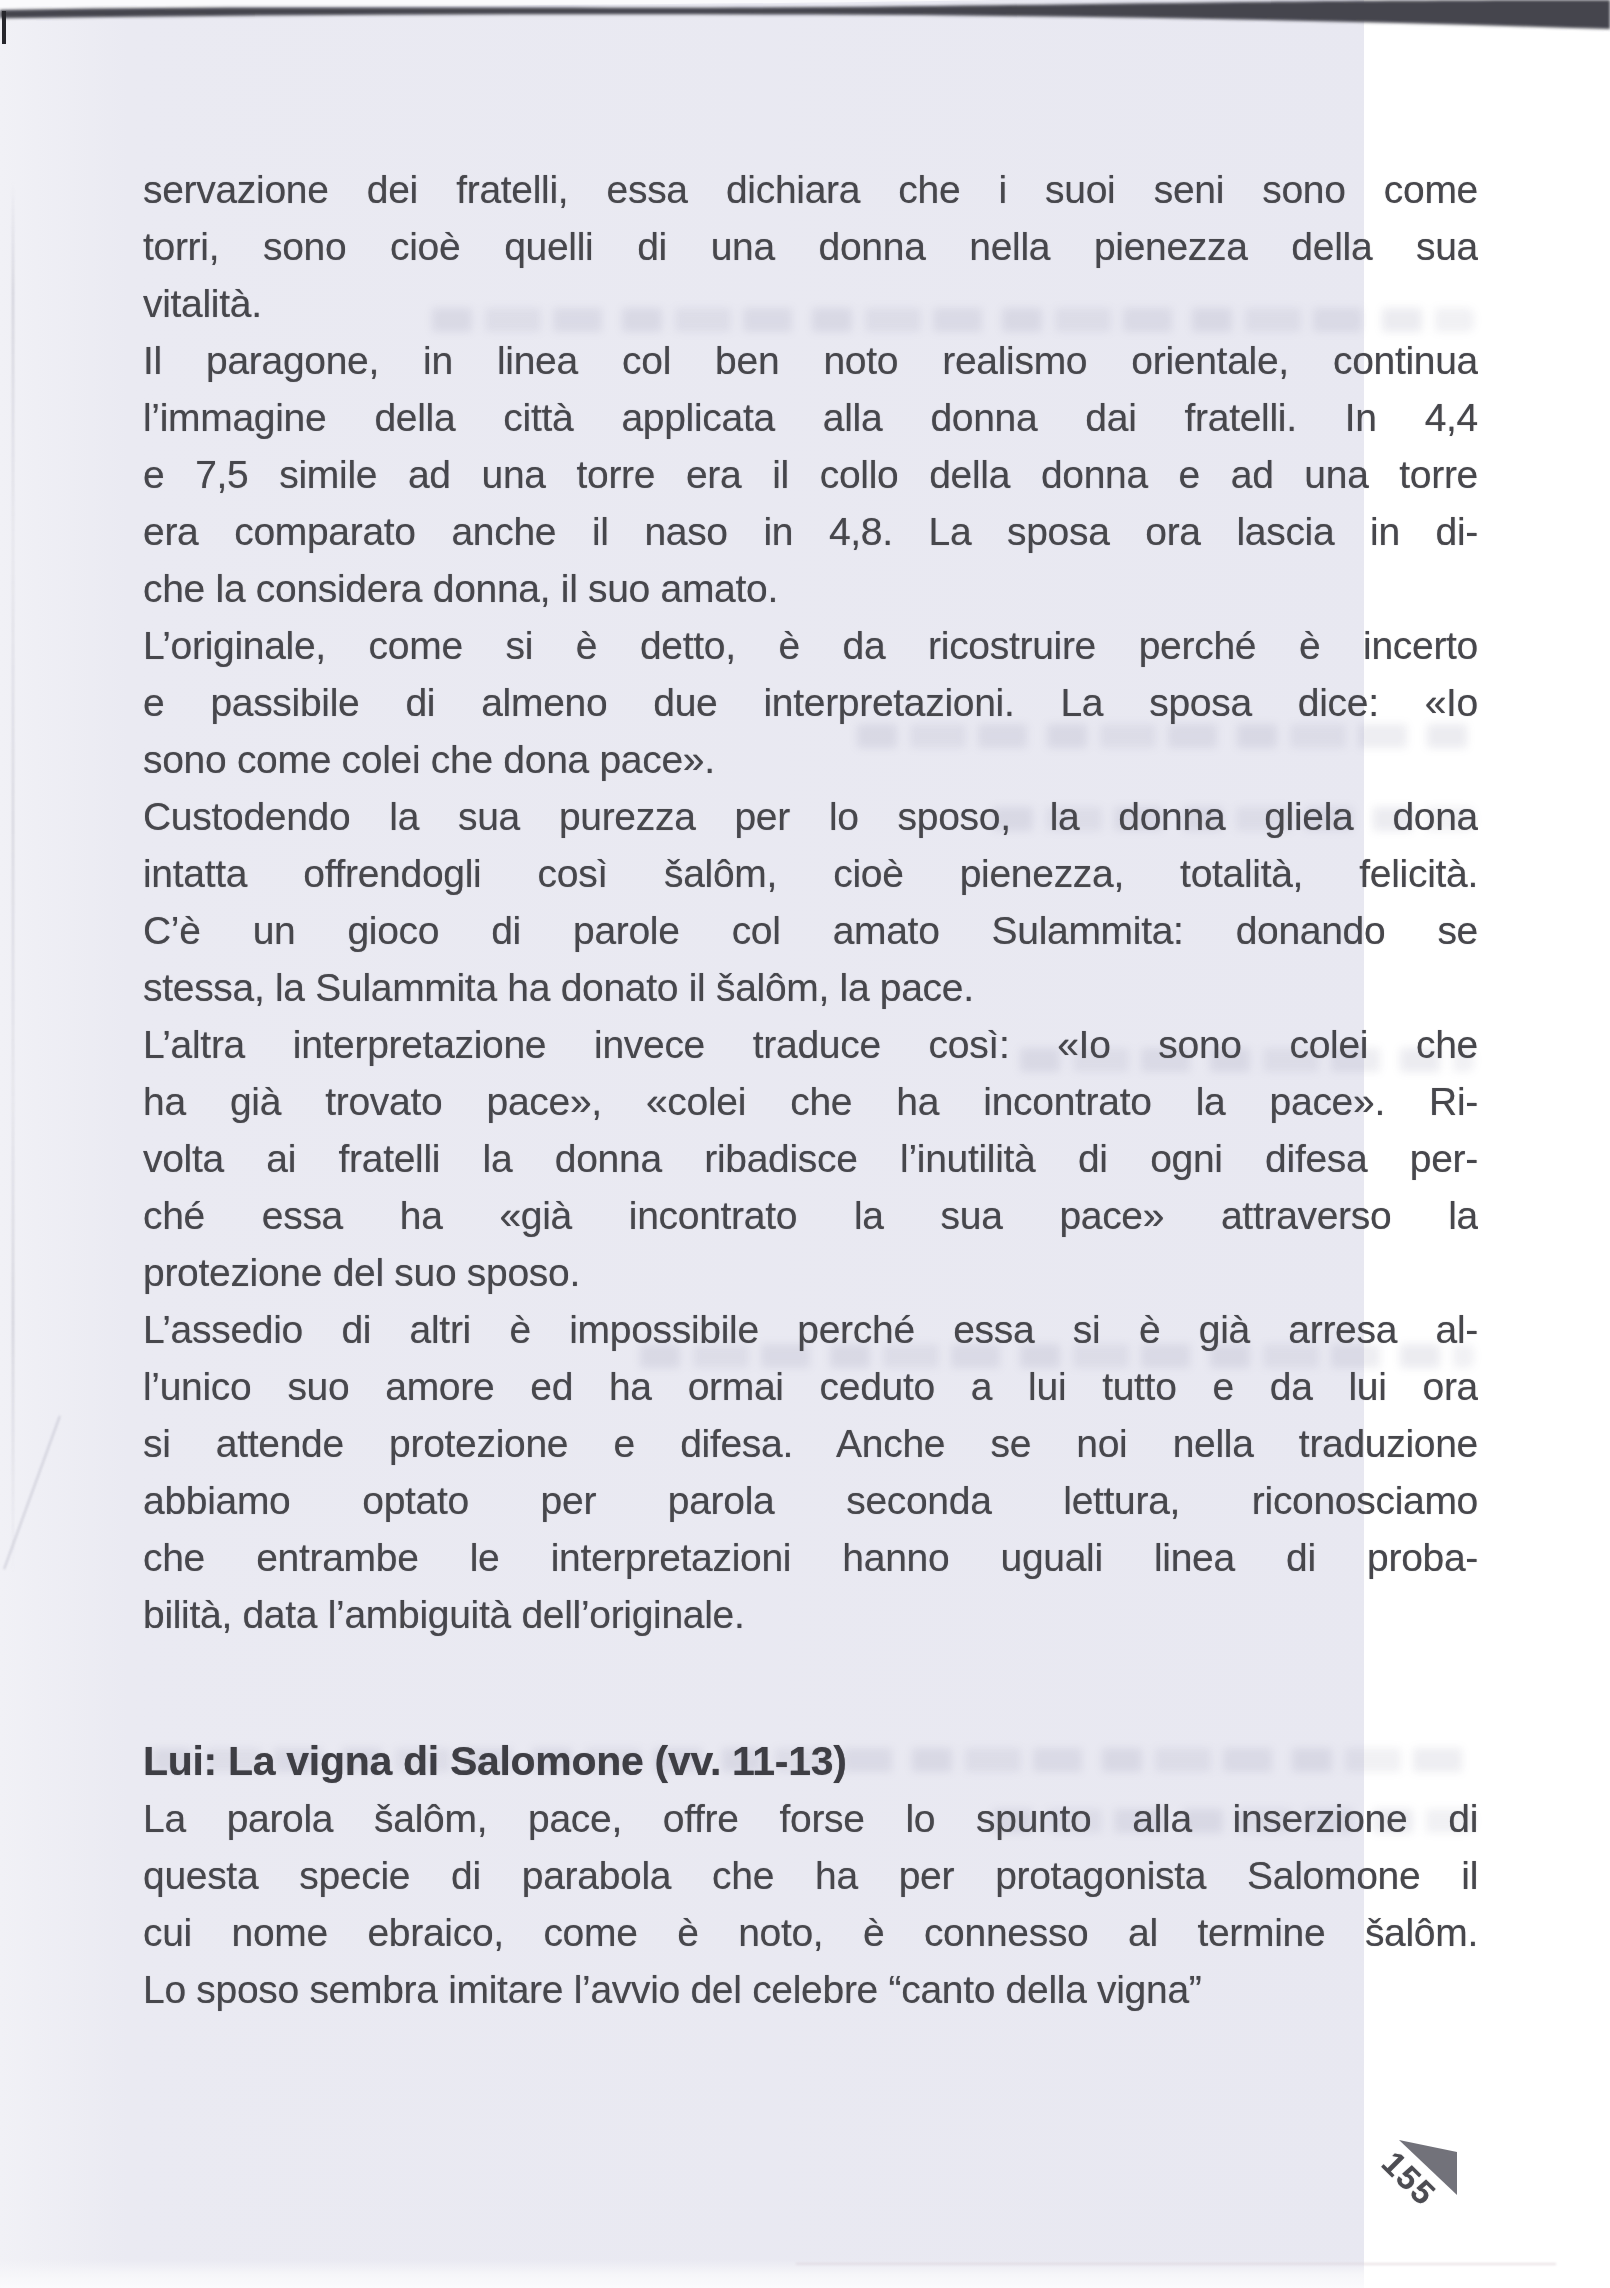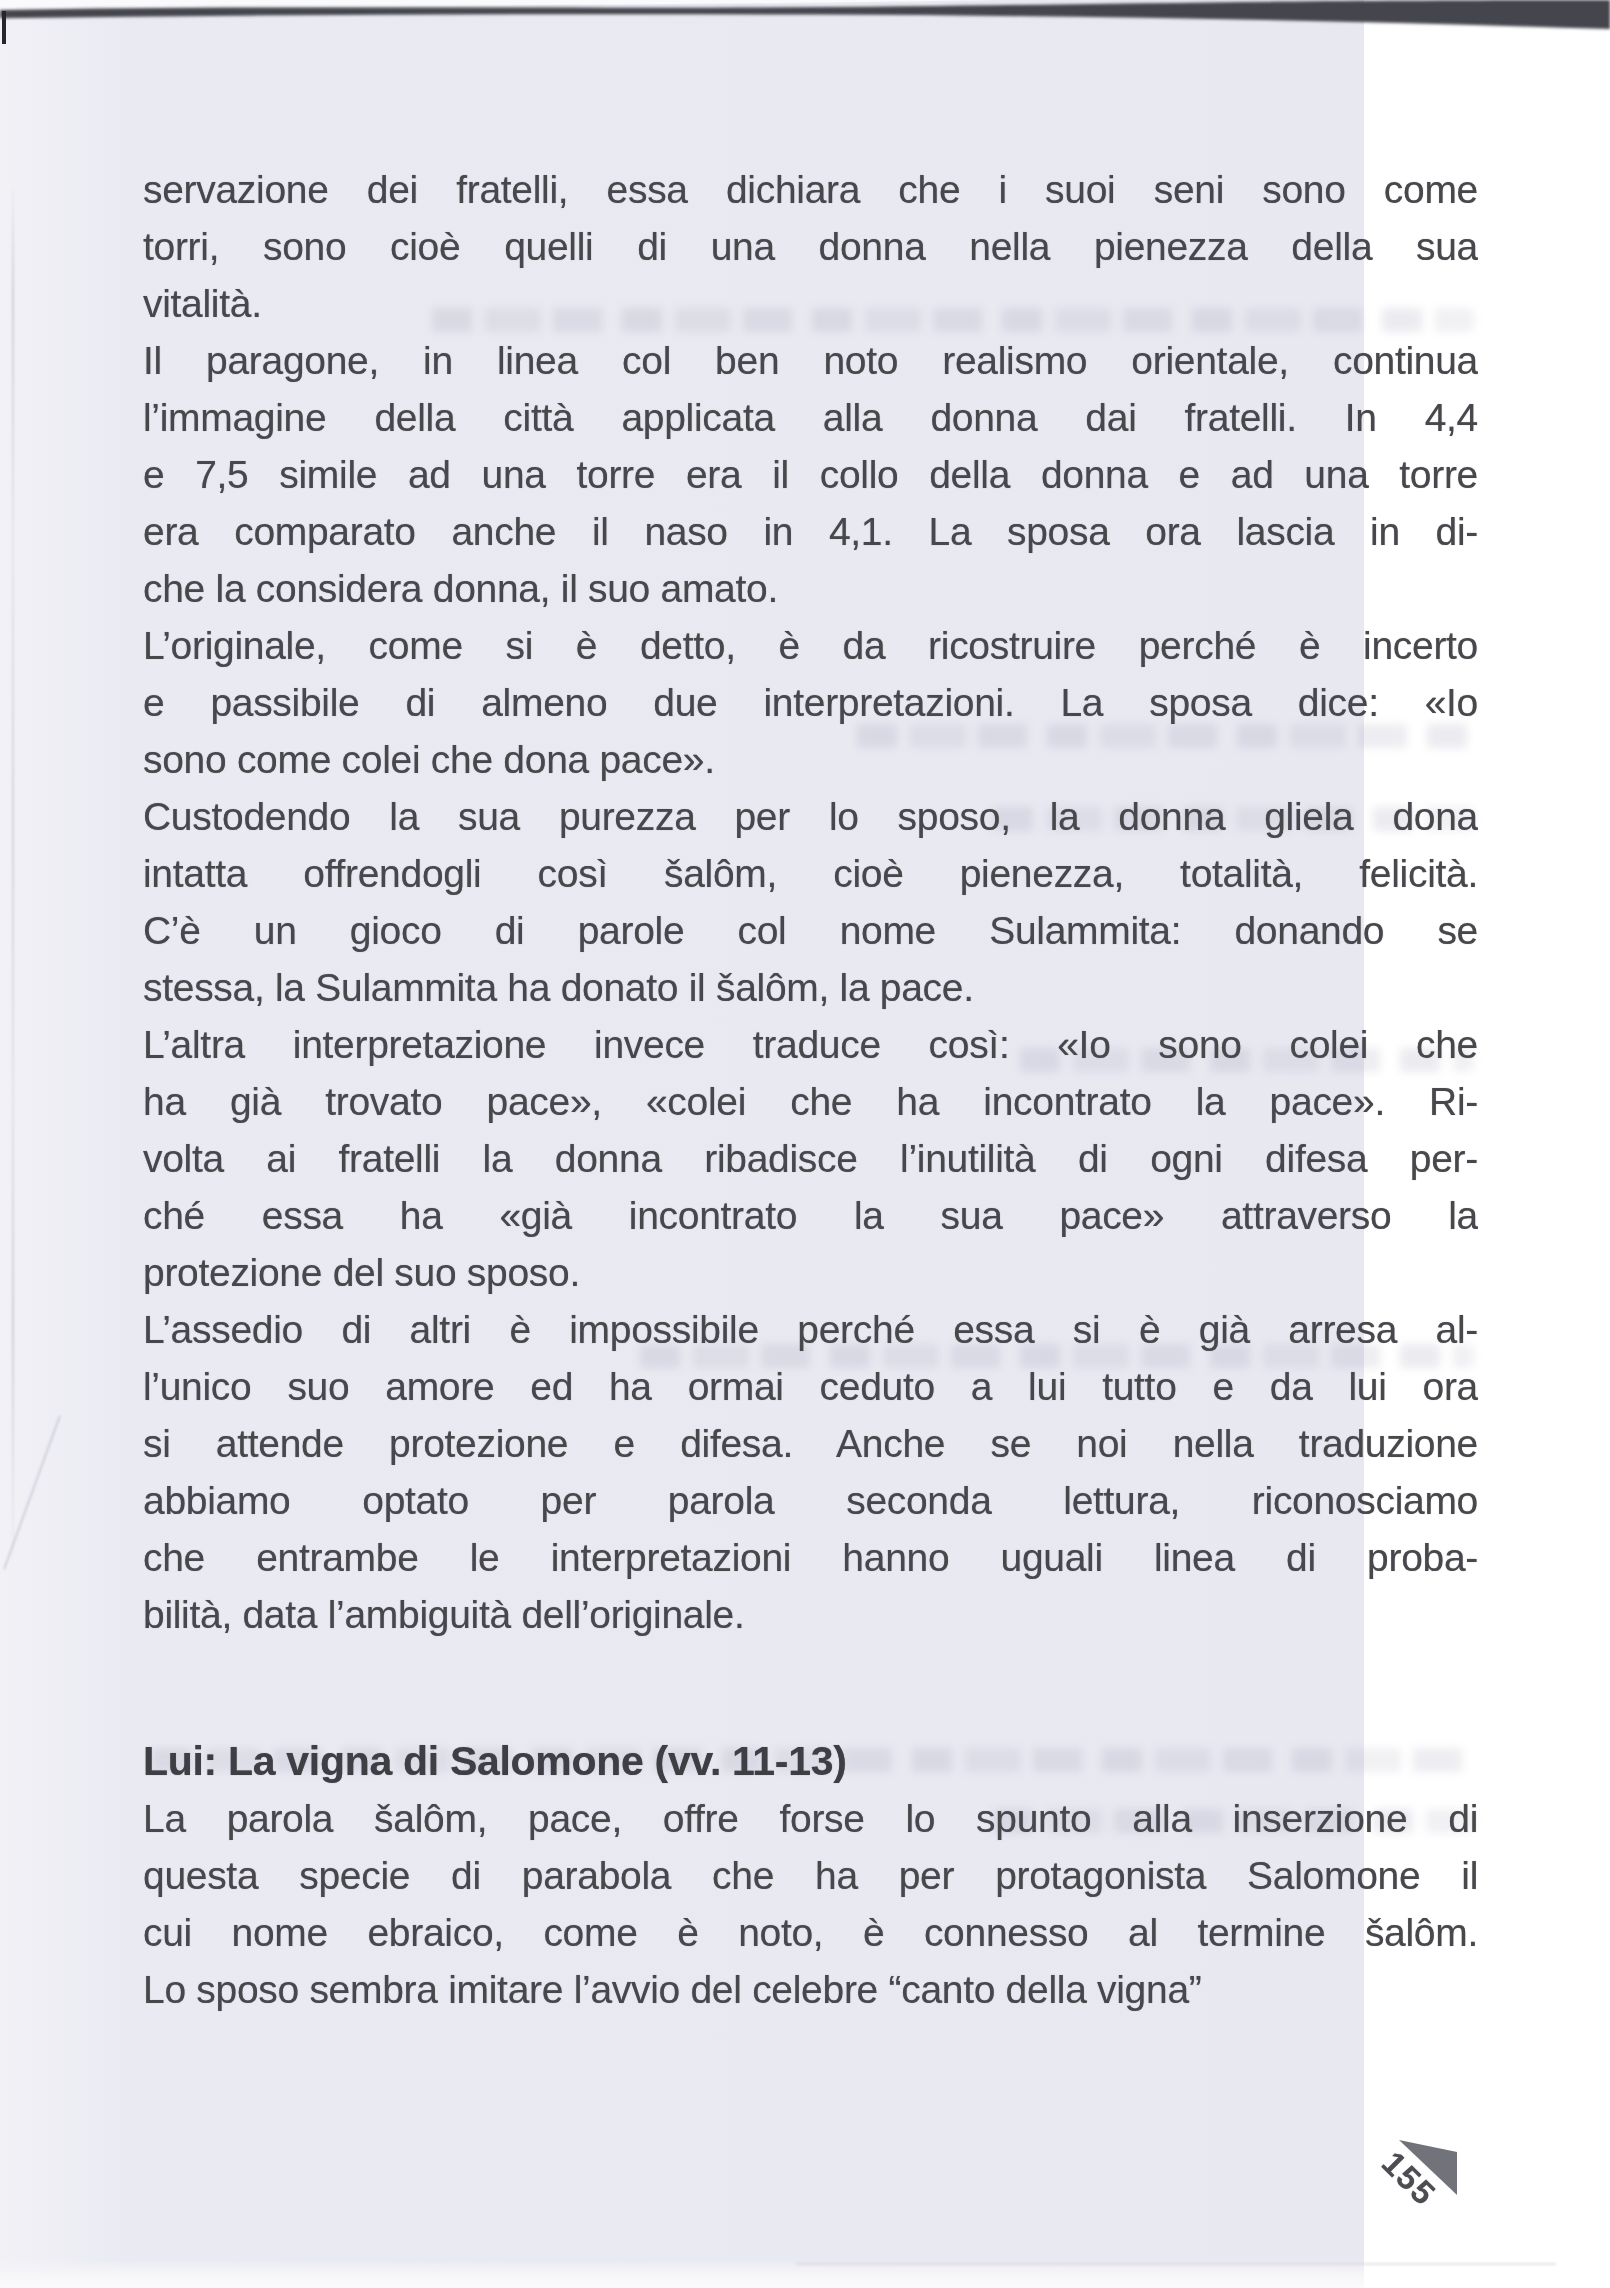--- a/index.html
+++ b/index.html
@@ -99,28 +99,28 @@
   <div class="ghost" style="top:1748px; left:145px; width:1330px;"></div>
   <div class="ghost" style="top:1809px; left:986px; width:488px;"></div>
 
   <div class="text-block">
     <div class="ln">servazione dei fratelli, essa dichiara che i suoi seni sono come</div>
     <div class="ln">torri, sono cioè quelli di una donna nella pienezza della sua</div>
     <div class="ln end">vitalità.</div>
     <div class="ln">Il paragone, in linea col ben noto realismo orientale, continua</div>
     <div class="ln">l’immagine della città applicata alla donna dai fratelli. In 4,4</div>
     <div class="ln">e 7,5 simile ad una torre era il collo della donna e ad una torre</div>
-    <div class="ln">era comparato anche il naso in 4,1. La sposa ora lascia in di-</div>
+    <div class="ln">era comparato anche il naso in 4,8. La sposa ora lascia in di-</div>
     <div class="ln end">che la considera donna, il suo amato.</div>
     <div class="ln">L’originale, come si è detto, è da ricostruire perché è incerto</div>
     <div class="ln">e passibile di almeno due interpretazioni. La sposa dice: «Io</div>
     <div class="ln end">sono come colei che dona pace».</div>
     <div class="ln">Custodendo la sua purezza per lo sposo, la donna gliela dona</div>
     <div class="ln">intatta offrendogli così šalôm, cioè pienezza, totalità, felicità.</div>
-    <div class="ln">C’è un gioco di parole col nome Sulammita: donando se</div>
+    <div class="ln">C’è un gioco di parole col amato Sulammita: donando se</div>
     <div class="ln end">stessa, la Sulammita ha donato il šalôm, la pace.</div>
     <div class="ln">L’altra interpretazione invece traduce così: «Io sono colei che</div>
     <div class="ln">ha già trovato pace», «colei che ha incontrato la pace». Ri-</div>
     <div class="ln">volta ai fratelli la donna ribadisce l’inutilità di ogni difesa per-</div>
     <div class="ln">ché essa ha «già incontrato la sua pace» attraverso la</div>
     <div class="ln end">protezione del suo sposo.</div>
     <div class="ln">L’assedio di altri è impossibile perché essa si è già arresa al-</div>
     <div class="ln">l’unico suo amore ed ha ormai ceduto a lui tutto e da lui ora</div>
     <div class="ln">si attende protezione e difesa. Anche se noi nella traduzione</div>
     <div class="ln">abbiamo optato per parola seconda lettura, riconosciamo</div>

